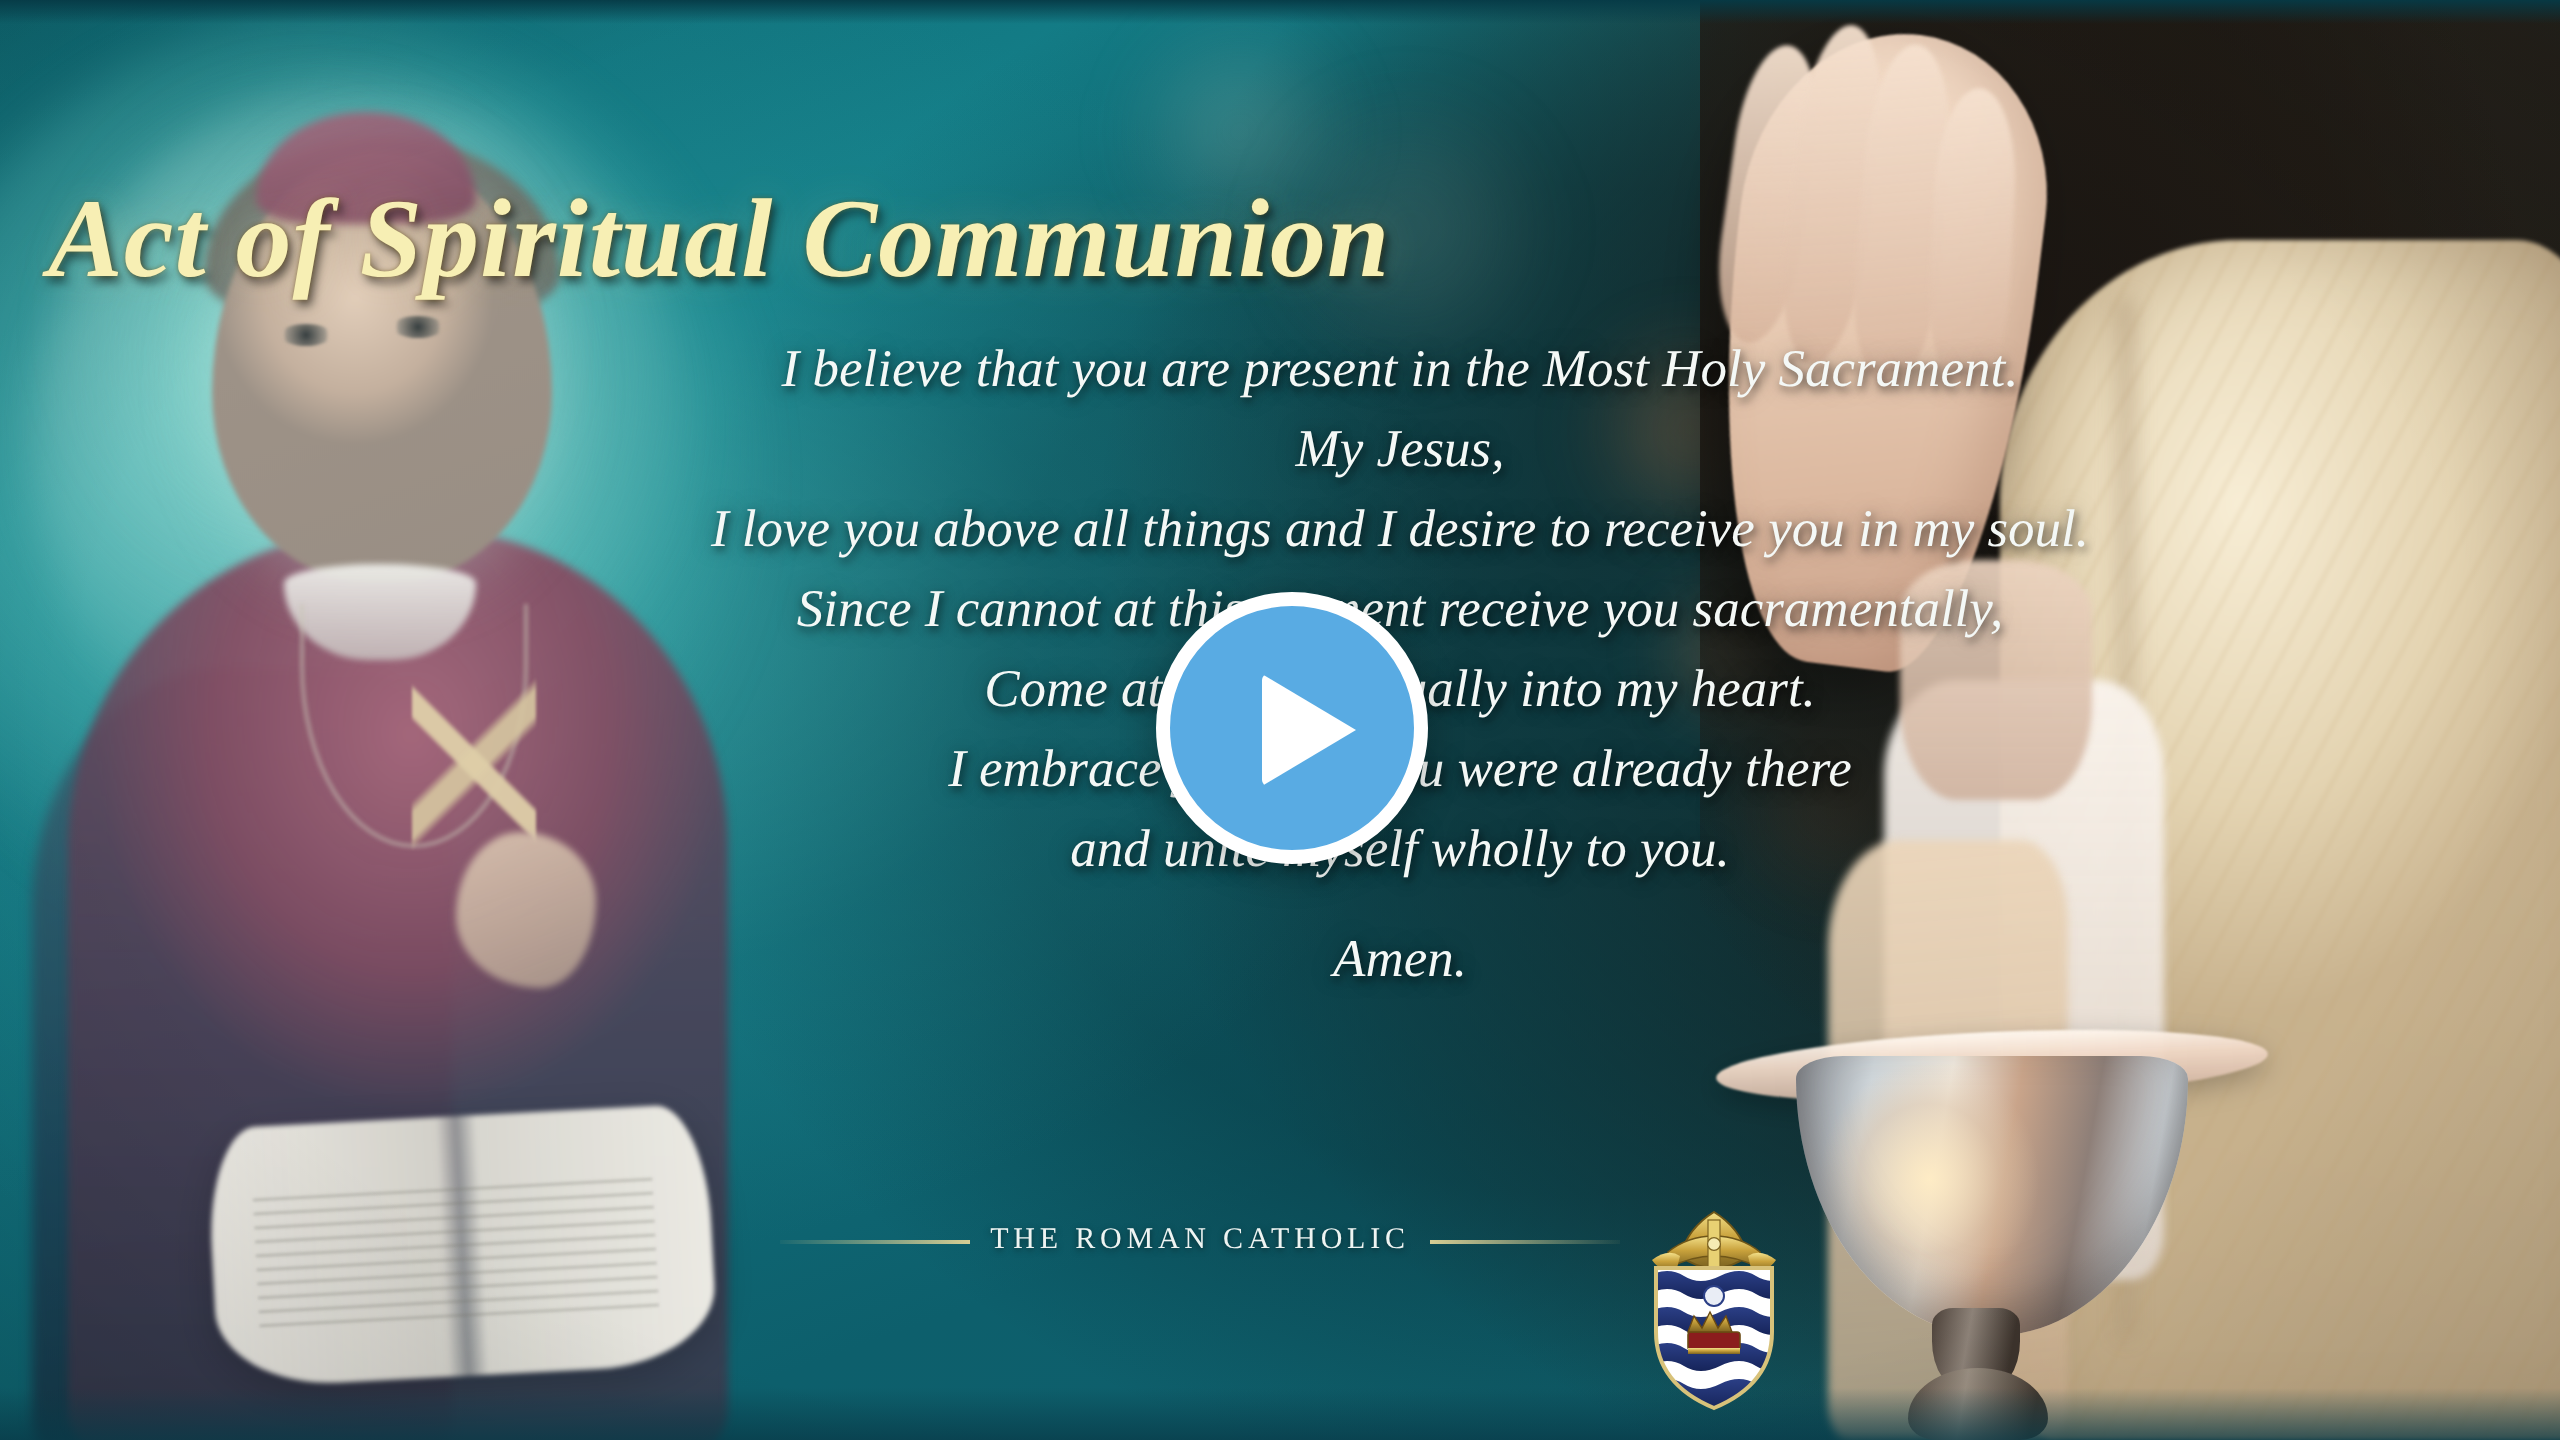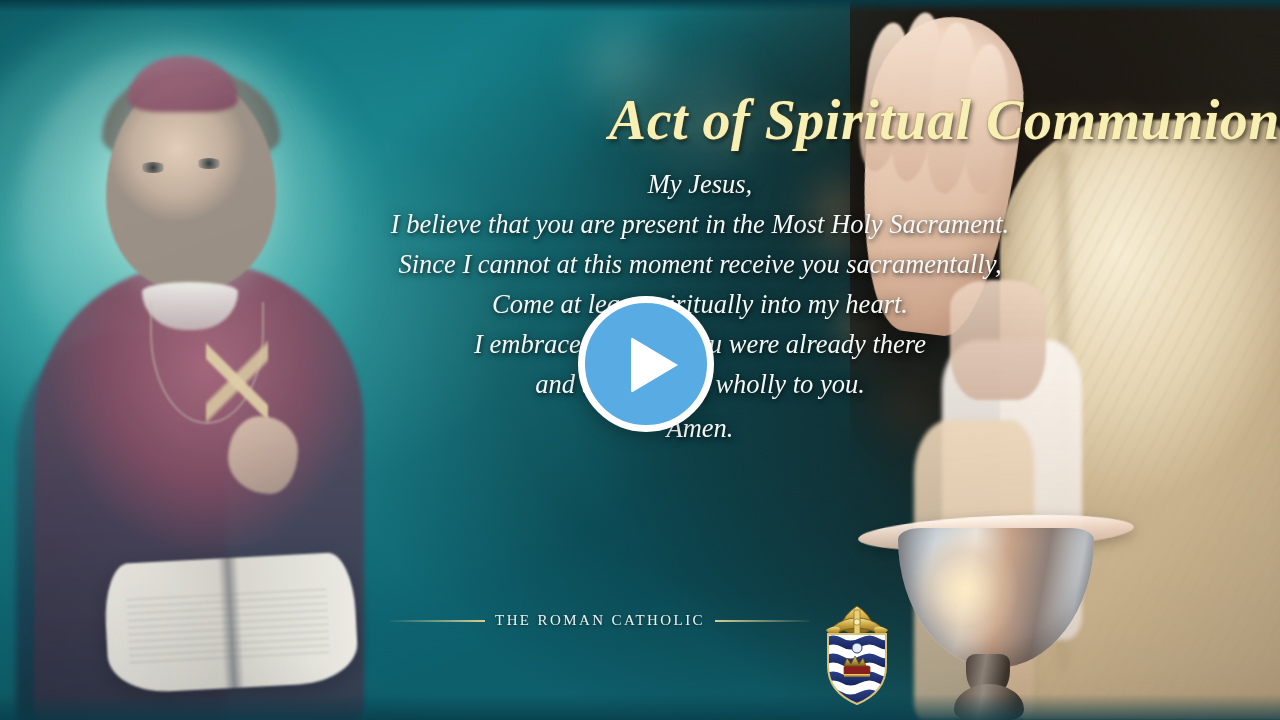--- a/index.html
+++ b/index.html
@@ -233,21 +233,21 @@
   .bottomband {
     position:absolute; left:0; bottom:0; width:100%; height:26px;
     background: linear-gradient(0deg, rgba(8,58,72,0.75), rgba(8,58,72,0.0));
   }
 
   
   .overlay { position:absolute; inset:0; }
 
   .title {
     position:absolute; left:0; right:0; top:88px;
-    text-align:right;
+    text-align:left;
     font-family: "Liberation Serif", serif;
     font-style: italic;
     font-weight: 700;
     font-size: 56px;
     letter-spacing: 0.5px;
     color: #f7efb4;
     text-shadow:
       0 0 2px rgba(120,92,20,0.55),
       2px 3px 5px rgba(0,0,0,0.55),
       0 0 22px rgba(245,230,150,0.20);
@@ -259,21 +259,21 @@
     text-align:center;
     font-family: "Liberation Serif", serif;
     font-style: italic;
     font-size: 26.5px;
     line-height: 40px;
     color: #f4f8f6;
     text-shadow: 1px 2px 4px rgba(0,0,0,0.6), 0 0 12px rgba(0,0,0,0.35);
     white-space: nowrap;
   }
   .prayer .line { display:block; }
-  .prayer .line.amen { margin-top: 4px; }
+  .prayer .line.amen { margin-top: 15px; }
   .attrib {
     position:absolute; left:200px; right:80px; top:538px;
     text-align:center;
     font-family: "Liberation Serif", serif;
     font-style: italic;
     font-size: 25px;
     color: #eef6f3;
     text-shadow: 1px 2px 4px rgba(0,0,0,0.6);
   }
 
@@ -379,22 +379,23 @@
 
   <div class="vignette"></div>
   <div class="topband"></div>
   <div class="bottomband"></div>
 
   <div class="overlay">
 
     <div class="title">Act of Spiritual Communion</div>
 
     <div class="prayer">
+      <span class="line">I believe that you are present in the Most Holy Sacrament.</span>
       <span class="line">My Jesus,</span>
-      <span class="line">I believe that you are present in the Most Holy Sacrament.</span>
+      <span class="line">I love you above all things and I desire to receive you in my soul.</span>
       <span class="line">Since I cannot at this moment receive you sacramentally,</span>
       <span class="line">Come at least spiritually into my heart.</span>
       <span class="line">I embrace you as if you were already there</span>
       <span class="line">and unite myself wholly to you.</span>
       <span class="line amen">Amen.</span>
     </div>
 
 
     <div class="logo">
       <div class="toprow">

